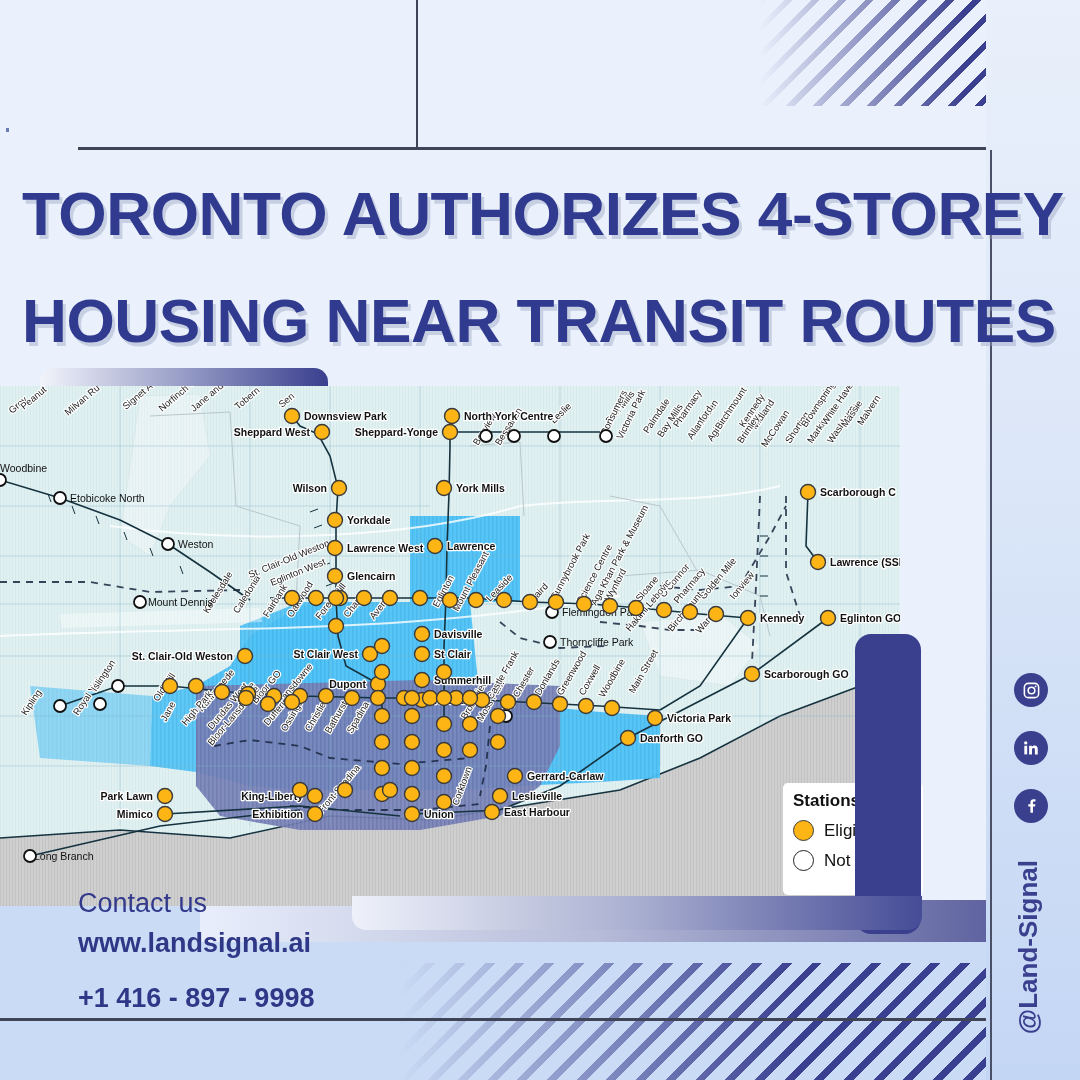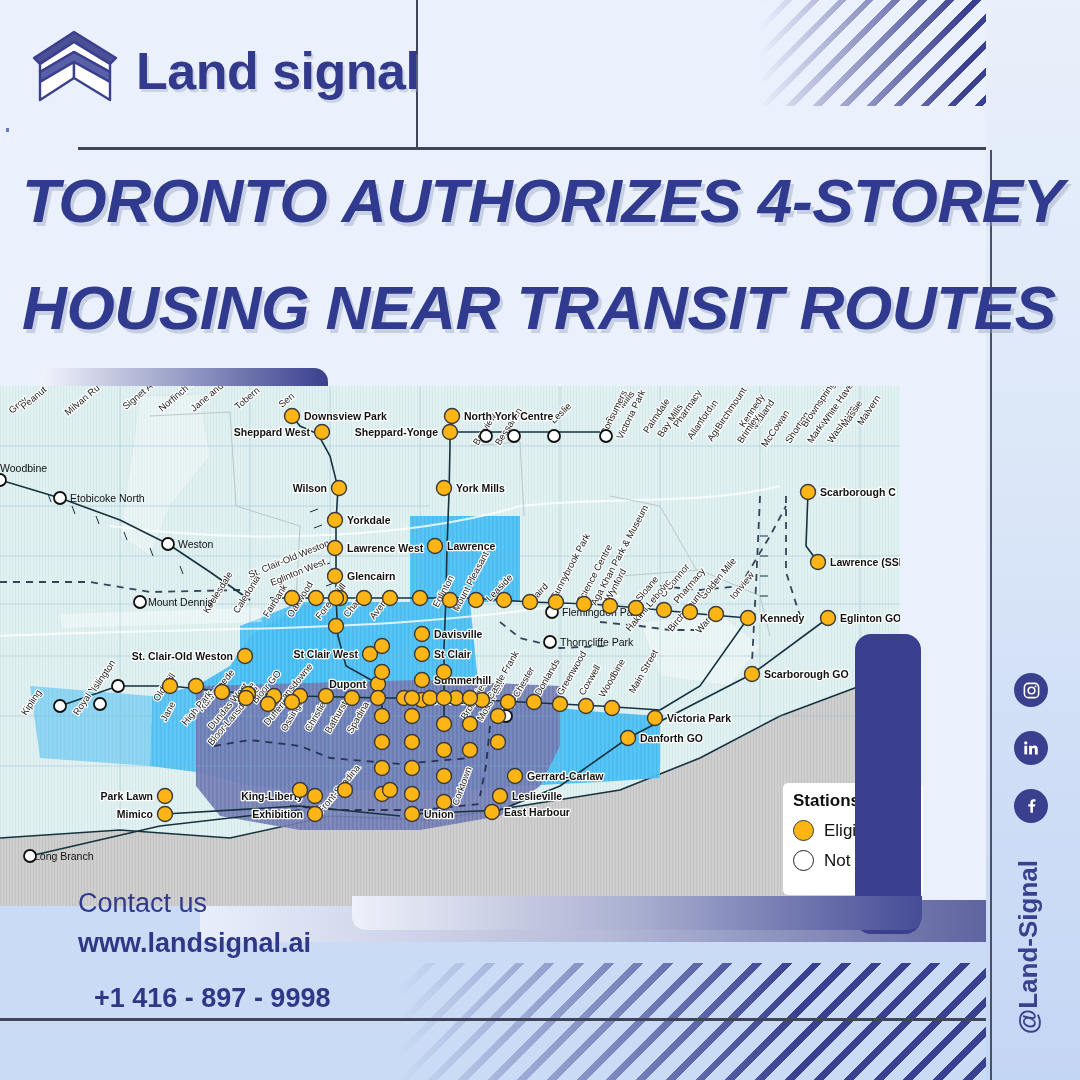--- a/index.html
+++ b/index.html
@@ -42,21 +42,21 @@
 
   
   .logo-wrap{position:absolute;left:26px;top:26px;display:flex;align-items:center;gap:14px;}
   .logo-mark{width:96px;height:90px;}
   .logo-text{font-size:52px;font-weight:700;color:#333a8c;letter-spacing:-0.5px;
      text-shadow:2px 3px 0 rgba(150,160,190,.35);}
 
   .tiny-dot{position:absolute;left:6px;top:128px;width:3px;height:4px;background:#6b7bb5;}
 
   
-  .headline{position:absolute;left:22px;top:171px;width:950px;font-style:italic;}
+  .headline{position:absolute;left:22px;top:184px;width:950px;}
   .headline-line{
      font-size:61px;font-weight:800;color:#303a8e;letter-spacing:-0.5px;
      line-height:1.0;margin:0 0 46px 0;white-space:nowrap;
      text-shadow:3px 4px 0 rgba(150,160,190,.42);
      transform:scaleX(1.02);transform-origin:left center;
   }
 
   
   .plate-top{position:absolute;left:40px;top:368px;width:288px;height:38px;border-radius:14px;
      background:linear-gradient(to right,#f2f4fb 0%,#9aa0c8 48%,#3a3f8e 100%);}
@@ -77,21 +77,21 @@
   .legend-row{display:flex;align-items:center;gap:10px;margin-top:9px;white-space:nowrap;}
   .legend-dot{width:19px;height:19px;border-radius:50%;flex:0 0 19px;}
   .legend-dot.elig{background:#FDB515;border:1.6px solid #3a3a3a;}
   .legend-dot.nelig{background:#fff;border:1.8px solid #222;}
   .legend-label{font-size:17px;color:#111;}
 
   
   .contact{position:absolute;left:78px;top:888px;}
   .contact-head{font-size:27px;color:#333a8c;font-weight:400;margin:0 0 9px 0;}
   .contact-web{font-size:27px;color:#2f3787;font-weight:700;margin:0 0 24px 0;}
-  .contact-tel{font-size:27px;color:#2f3787;font-weight:700;margin:16px;}
+  .contact-tel{font-size:27px;color:#2f3787;font-weight:700;margin:0;}
 
   
   .social{position:absolute;left:1014px;top:673px;display:flex;flex-direction:column;gap:24px;}
   .soc{width:34px;height:34px;border-radius:50%;background:#3a3f8e;display:flex;
        align-items:center;justify-content:center;}
   .handle{position:absolute;left:1013px;top:860px;font-size:26px;font-weight:700;color:#3a3f8e;
      writing-mode:vertical-rl;transform:rotate(180deg);letter-spacing:0px;white-space:nowrap;}
 </style>
 </head>
 <body>
@@ -102,32 +102,20 @@
   <div class="lower-band"></div>
   <div class="stripes-bl"></div>
   <div class="lower-band-grad"></div>
   <div class="hrule-bottom"></div>
   <div class="right-rail"></div>
   <div class="rail-line"></div>
   <div class="top-vline"></div>
   <div class="top-hline"></div>
   <div class="tiny-dot"></div>
 
-  <div class="logo-wrap">
-    <svg class="logo-mark" viewBox="0 0 96 90">
-      <g stroke="#3a3f8e" stroke-width="2.4" stroke-linejoin="round">
-        <path d="M48 6 L90 32 L84 38 L48 16 L14 38 L8 32 Z" fill="#4a4f96"></path>
-        <path d="M48 16 L84 38 L84 46 L48 26 L14 46 L14 38 Z" fill="#fff"></path>
-        <path d="M48 26 L84 46 L84 56 L48 36 L14 56 L14 46 Z" fill="#5a60a8"></path>
-        <path d="M14 56 L48 36 L48 52 L14 74 Z" fill="#fff"></path>
-        <path d="M48 36 L84 56 L84 74 L48 52 Z" fill="#fff"></path>
-      </g>
-    </svg>
-    <span class="logo-text">Land signal</span>
-  </div>
 
   <div class="headline">
     <div class="headline-line">TORONTO AUTHORIZES 4-STOREY</div>
     <div class="headline-line">HOUSING NEAR TRANSIT ROUTES</div>
   </div>
 
   <div class="plate-top"></div>
 
   <div class="map">
     <svg width="900" height="520" viewBox="0 0 900 520">

